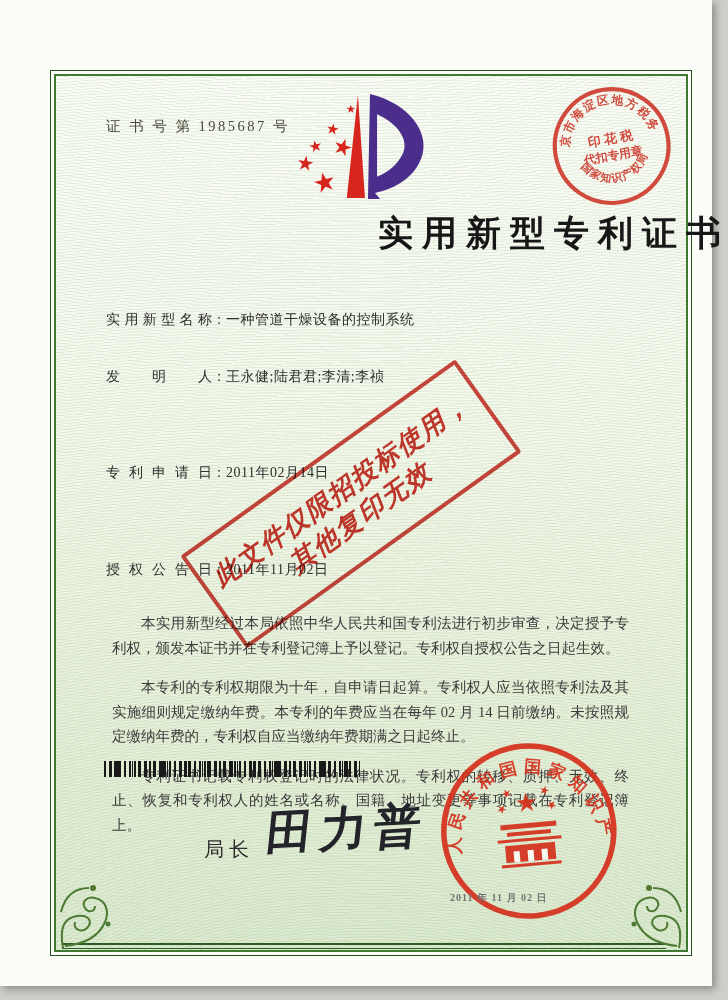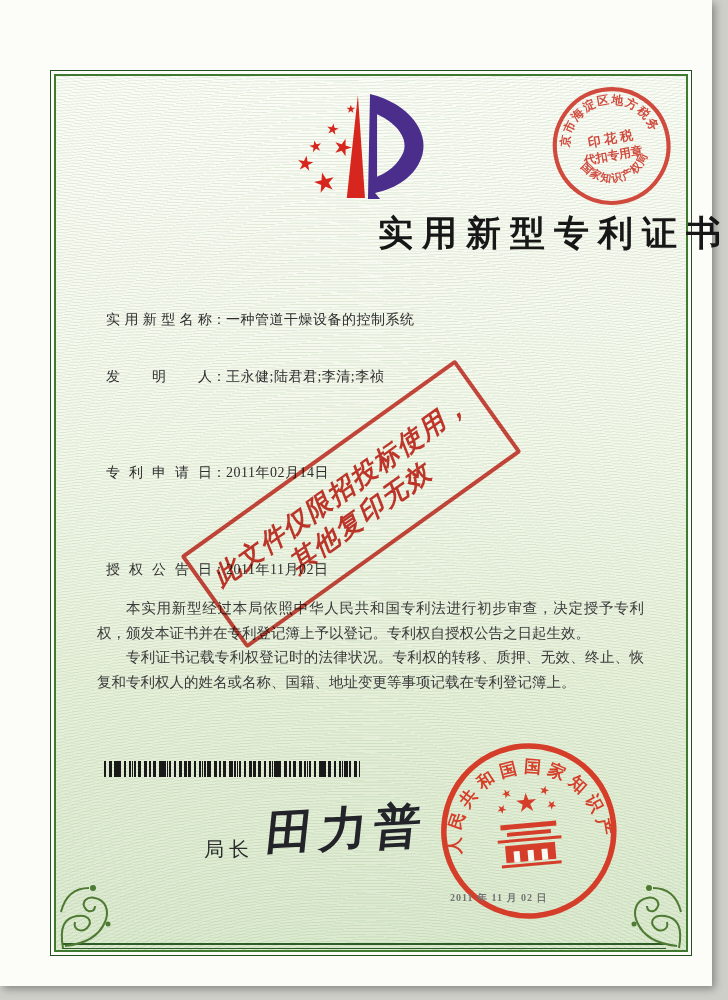--- a/index.html
+++ b/index.html
@@ -20,21 +20,21 @@
   .logo{position:absolute;left:294px;top:90px;}
   .tax-stamp{position:absolute;left:550px;top:84px;transform:rotate(-10deg);opacity:.88;}
 
   .title{position:absolute;left:18px;top:210px;width:100%;text-align:right;font-size:35px;font-weight:bold;letter-spacing:9px;color:#171717;}
 
   .field{position:absolute;left:106px;font-size:14px;color:#2e2e2e;white-space:nowrap;}
   .flabel{display:inline-block;width:106px;text-align:justify;text-align-last:justify;-moz-text-align-last:justify;vertical-align:top;}
   .fvalue{letter-spacing:.5px;}
 
   .paras{position:absolute;left:97px;top:596px;width:547px;}
-  .paras p{margin:0;font-size:14.5px;line-height:24.5px;text-indent:2em;color:#3a3a3a;text-align:justify;}
+  .paras p{margin:15px;font-size:14.5px;line-height:24.5px;text-indent:2em;color:#3a3a3a;text-align:justify;}
 
   .overlay-stamp{position:absolute;left:182px;top:447px;width:330px;height:106px;
     border:4px solid rgba(201,40,30,.85);border-radius:3px;
     transform:rotate(-35.6deg);transform-origin:center;mix-blend-mode:multiply;
     display:flex;flex-direction:column;align-items:center;justify-content:center;z-index:5;}
   .overlay-stamp .l1,.overlay-stamp .l2{font-size:26px;font-weight:600;color:rgba(201,34,24,.9);letter-spacing:2px;line-height:33px;white-space:nowrap;font-style:italic;}
 
   .barcode{position:absolute;left:104px;top:761px;width:256px;height:16px;
     background:
       repeating-linear-gradient(90deg,#191919 0 2px,transparent 2px 5px),
@@ -60,20 +60,21 @@
 <div id="page">
   <div class="sheet">
     <div class="frame-outer">
       <div class="frame-inner">
         <div class="cert-bg"></div>
       </div>
     </div>
 
     <div class="content">
 
+      <div class="cert-no">证 书 号 第 1985687 号</div>
 
       <div class="logo">
         <svg width="152" height="114" viewBox="0 0 150 113">
           <defs>
             <path id="star" d="M0,-10 L2.25,-3.09 L9.51,-3.09 L3.63,1.18 L5.88,8.09 L0,3.82 L-5.88,8.09 L-3.63,1.18 L-9.51,-3.09 L-2.25,-3.09 Z"></path>
           </defs>
           <polygon points="63,5 52,107 70,107" fill="#d7261d"></polygon>
           <path fill="#4b2e8c" fill-rule="evenodd" d="M75,4 C115,14 133,42 127,64 C121,86 100,98 80,102 L85,108 L73,108 Z
                  M82,24 C104,34 113,50 108,62 C103,74 92,82 82,86 Z"></path>
           <g fill="#d7261d">
@@ -113,20 +114,21 @@
       </div>
       <div class="field" style="top:464px">
         <span class="flabel">专利申请日</span><span>：</span><span class="fvalue">2011年02月14日</span>
       </div>
       <div class="field" style="top:561px">
         <span class="flabel">授权公告日</span><span>：</span><span class="fvalue">2011年11月02日</span>
       </div>
 
       <div class="paras">
         <p>本实用新型经过本局依照中华人民共和国专利法进行初步审查，决定授予专利权，颁发本证书并在专利登记簿上予以登记。专利权自授权公告之日起生效。</p>
+        <p>本专利的专利权期限为十年，自申请日起算。专利权人应当依照专利法及其实施细则规定缴纳年费。本专利的年费应当在每年 02 月 14 日前缴纳。未按照规定缴纳年费的，专利权自应当缴纳年费期满之日起终止。</p>
         <p>专利证书记载专利权登记时的法律状况。专利权的转移、质押、无效、终止、恢复和专利权人的姓名或名称、国籍、地址变更等事项记载在专利登记簿上。</p>
       </div>
 
       <div class="overlay-stamp">
         <div class="l1">此文件仅限招投标使用，</div>
         <div class="l2">其他复印无效</div>
       </div>
 
       <div class="barcode"></div>
 

